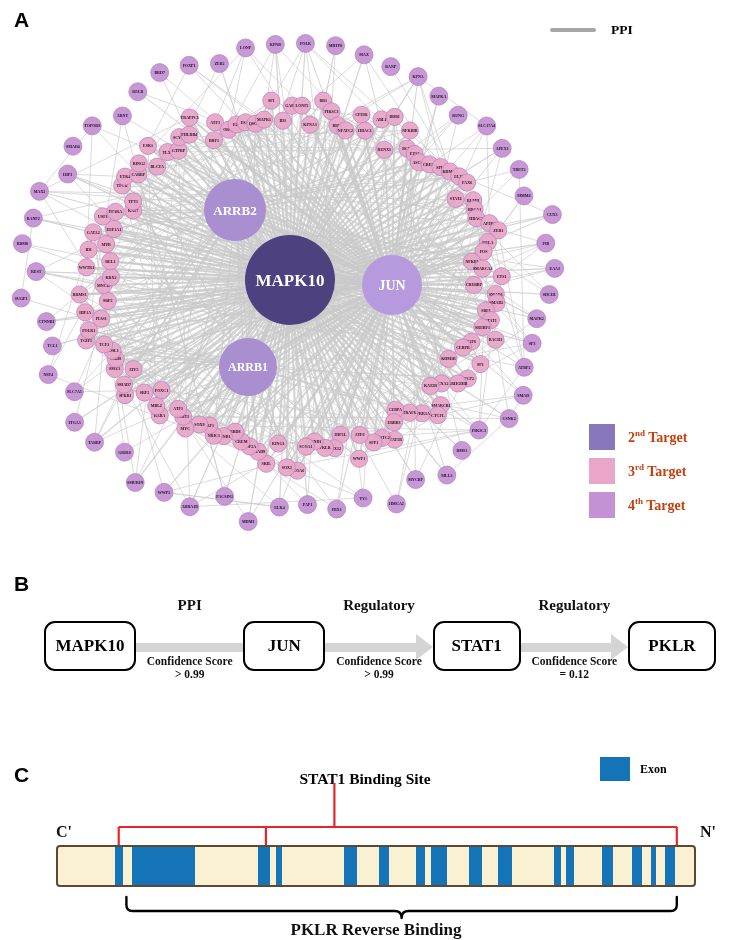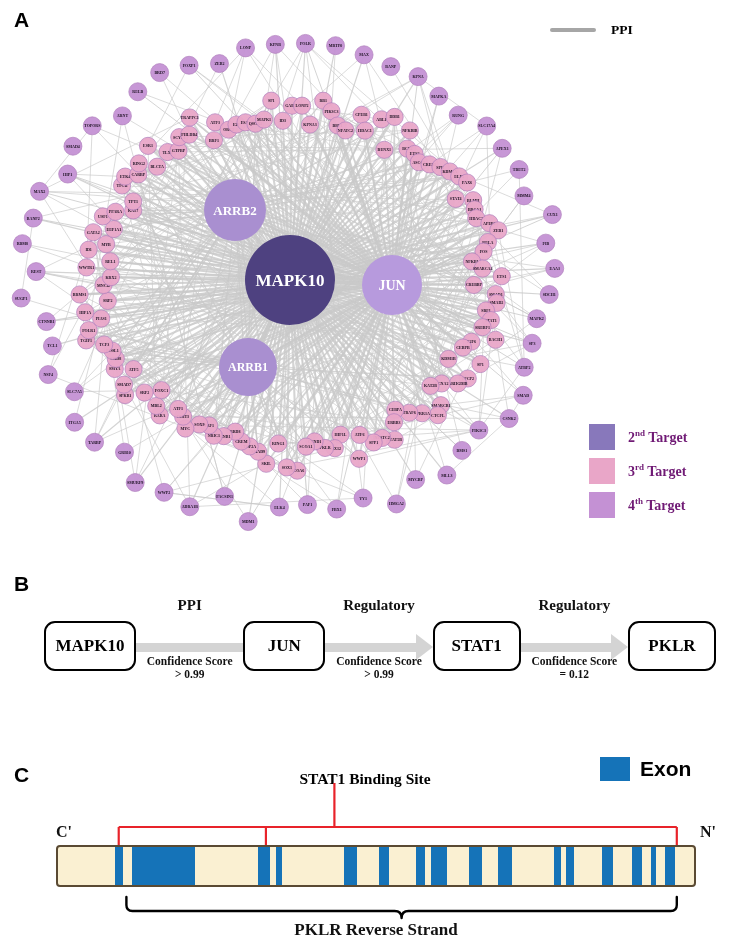--- a/index.html
+++ b/index.html
@@ -30,21 +30,21 @@
       border-top:7px solid transparent;border-bottom:7px solid transparent;
       border-left:13px solid #a6a6a6;}
   .el-text{font-family:"Liberation Serif",serif;font-weight:bold;
       font-size:13.5px;color:#000;white-space:nowrap;}
 
   
   #target-legend{position:absolute;left:589px;top:424px;}
   .tl-row{display:flex;align-items:center;margin-bottom:8px;}
   .tl-sw{width:26px;height:26px;margin-right:13px;}
   .tl-text{font-family:"Liberation Serif",serif;font-weight:bold;
-      font-size:14px;color:#701a75;white-space:nowrap;}
+      font-size:14px;color:#c2410c;white-space:nowrap;}
   .tl-text sup{font-size:9px;}
 
   
   #panelB{position:absolute;left:0;top:560px;width:752px;height:150px;}
   #pathway{position:absolute;left:44px;top:55px;width:672px;height:62px;
       display:flex;align-items:center;}
   .pw-box{border:2.5px solid #000;border-radius:11px;background:#fff;
       height:46px;display:flex;align-items:center;justify-content:center;
       font-family:"Liberation Serif",serif;font-weight:bold;font-size:17px;
       color:#000;position:relative;z-index:3;flex:0 0 auto;}
@@ -59,22 +59,22 @@
       font-family:"Liberation Serif",serif;font-weight:bold;font-size:15px;}
   .pw-bot{position:absolute;left:0;right:0;top:32px;text-align:center;
       font-family:"Liberation Serif",serif;font-weight:bold;font-size:11.5px;
       line-height:13px;}
 
   
   #panelC{position:absolute;left:0;top:735px;width:752px;height:205px;}
   #exon-legend{position:absolute;left:600px;top:22px;display:flex;
       align-items:center;}
   #exon-sw{width:30px;height:24px;margin-right:10px;}
-  #exon-lbl{font-family:Liberation Sans, sans-serif;font-weight:bold;
-      font-size:21px;color:#000;}
+  #exon-lbl{font-family:Liberation Serif, serif;font-weight:bold;
+      font-size:12px;color:#000;}
   #site-label{position:absolute;left:255px;top:35px;width:220px;
       text-align:center;font-family:"Liberation Serif",serif;
       font-weight:bold;font-size:15.5px;color:#000;}
   #cprime{position:absolute;left:56px;top:88px;
       font-family:"Liberation Serif",serif;font-weight:bold;font-size:16px;}
   #nprime{position:absolute;left:700px;top:88px;
       font-family:"Liberation Serif",serif;font-weight:bold;font-size:16px;}
   #genebar-wrap{position:absolute;left:56px;top:110px;width:640px;height:42px;}
   #genebar{position:absolute;left:0;top:0;width:100%;height:100%;
       background:#faf0d2;border:2.5px solid #5a4a33;border-radius:4px;
@@ -1199,14 +1199,14 @@
         <div class="exon" style="left: 69.2%; width: 2.2%; background: rgb(21, 115, 184);"></div>
         <div class="exon" style="left: 78%; width: 1.1%; background: rgb(21, 115, 184);"></div>
         <div class="exon" style="left: 79.9%; width: 1.3%; background: rgb(21, 115, 184);"></div>
         <div class="exon" style="left: 85.6%; width: 1.6%; background: rgb(21, 115, 184);"></div>
         <div class="exon" style="left: 90.3%; width: 1.5%; background: rgb(21, 115, 184);"></div>
         <div class="exon" style="left: 93.2%; width: 0.9%; background: rgb(21, 115, 184);"></div>
         <div class="exon" style="left: 95.4%; width: 1.6%; background: rgb(21, 115, 184);"></div>
       </div>
   </div>
 
-  <div id="bracket-label">PKLR Reverse Strand</div>
+  <div id="bracket-label">PKLR Reverse Binding</div>
 </div>
 
 </body></html>

